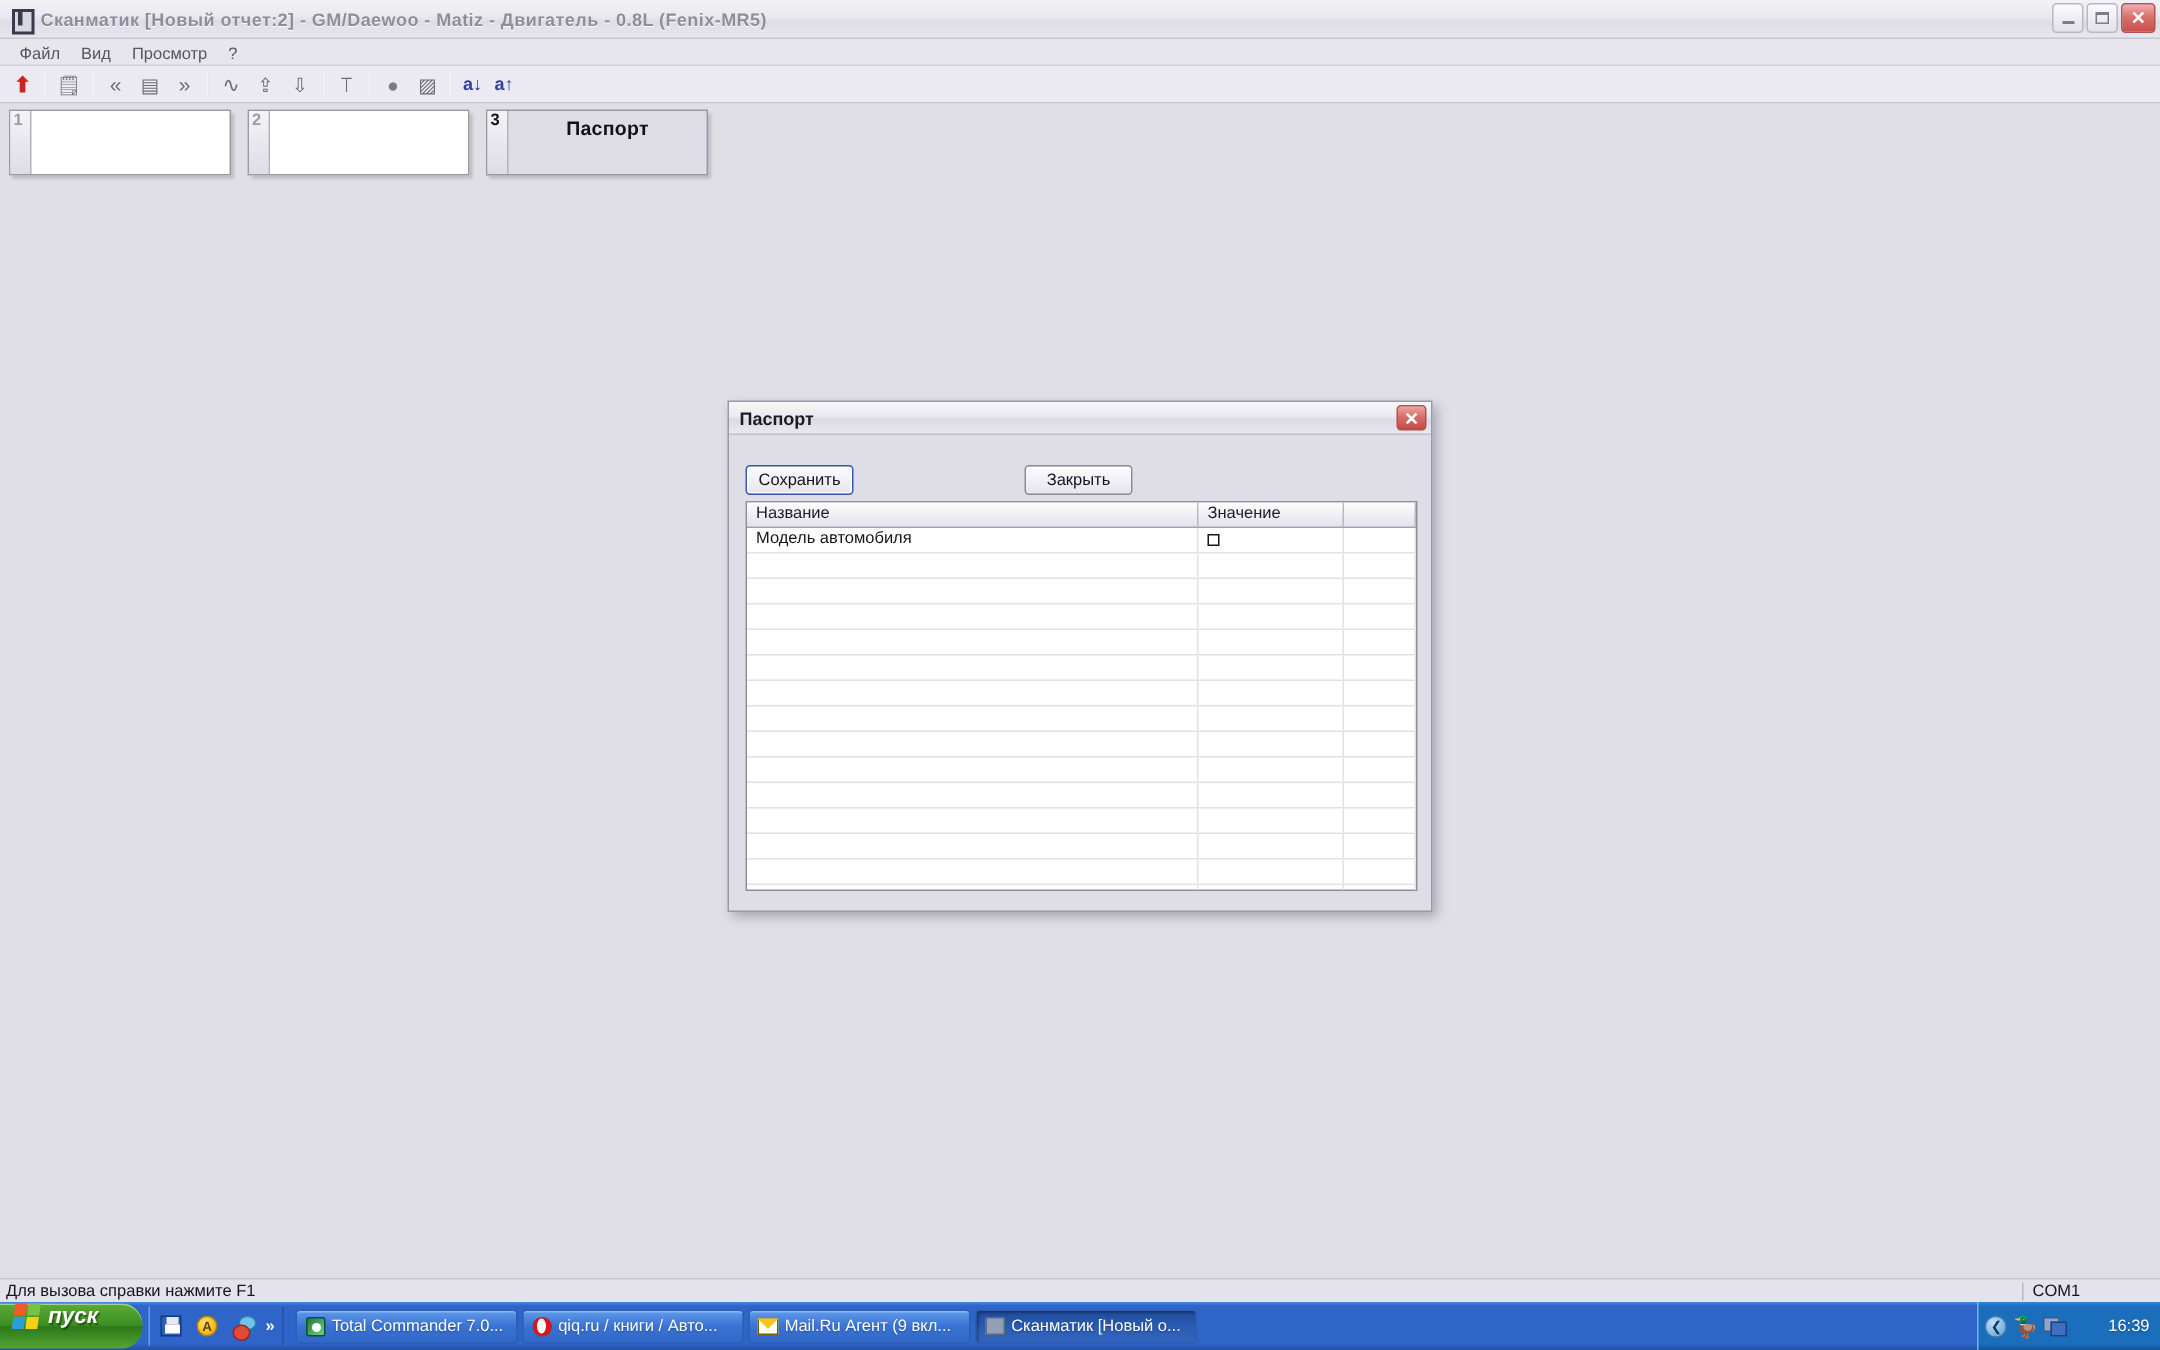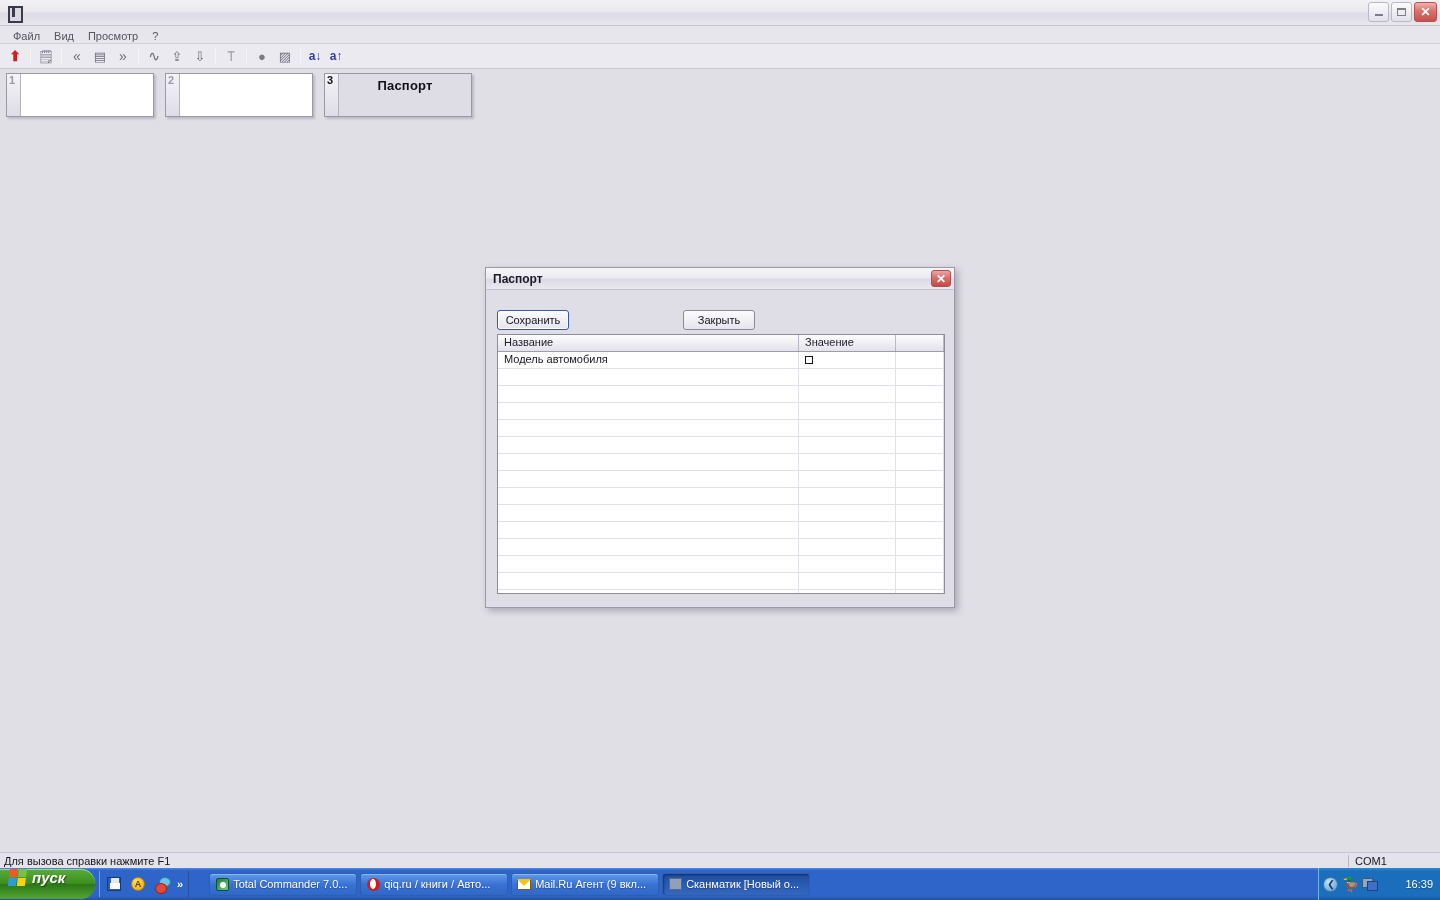--- a/index.html
+++ b/index.html
@@ -320,21 +320,21 @@
     background: radial-gradient(circle at 35% 30%, #ffe066, #e8a600);
     color:#6b3f00;font-size:9px;font-weight:bold;
     display:flex;align-items:center;justify-content:center;
     border:1px solid #b57f00;
   }
   .ql-mix { width:15px;height:15px;position:relative; }
   .ql-mix::before{content:"";position:absolute;left:4px;top:0;width:10px;height:8px;border-radius:50%;background:#6fc3e8;border:1px solid #2a7fa8;}
   .ql-mix::after{content:"";position:absolute;left:0;top:6px;width:10px;height:9px;border-radius:50%;background:#e04a3a;border:1px solid #9e2418;}
   .ql-more { color:#fff; font-size:11px; font-weight:bold; margin:0 3px; cursor:pointer; }
 
-  #task-buttons { display:flex; align-items:center; gap:3px; margin-left:20px; }
+  #task-buttons { display:flex; align-items:center; gap:3px; margin-left:8px; }
   .task-btn {
     width: 148px; height: 23px;
     border-radius: 3px;
     background: linear-gradient(180deg,#5e9aea,#3a72d4 50%,#3068c8);
     border: 1px solid #2c5fb4;
     box-shadow: inset 0 1px 0 rgba(255,255,255,.3);
     display:flex; align-items:center; gap:4px;
     padding-left: 5px;
     cursor: pointer;
     overflow:hidden;
@@ -385,20 +385,21 @@
   .tr-pen { width:14px;height:14px;background:linear-gradient(135deg,#8fd14f,#3f8a17);transform:rotate(0deg);clip-path: polygon(0% 100%, 22% 78%, 100% 0%, 100% 22%, 22% 100%);}
   #tray-time { color:#fff;font-size:11px;margin-left:3px; text-shadow:0 1px 1px rgba(0,0,0,.3); }
 </style>
 </head>
 <body>
 
 <div id="app-window">
 
   <div id="titlebar">
     <span class="app-icon"></span>
+    <span id="title-text">Сканматик [Новый отчет:2] - GM/Daewoo - Matiz - Двигатель - 0.8L (Fenix-MR5)</span>
     <div id="win-buttons">
       <div class="win-btn">
         <span class="glyph">
             <span class="min-mark"></span>
           </span>
       </div>
       <div class="win-btn">
         <span class="glyph">
             <span class="max-mark"></span>
           </span>

